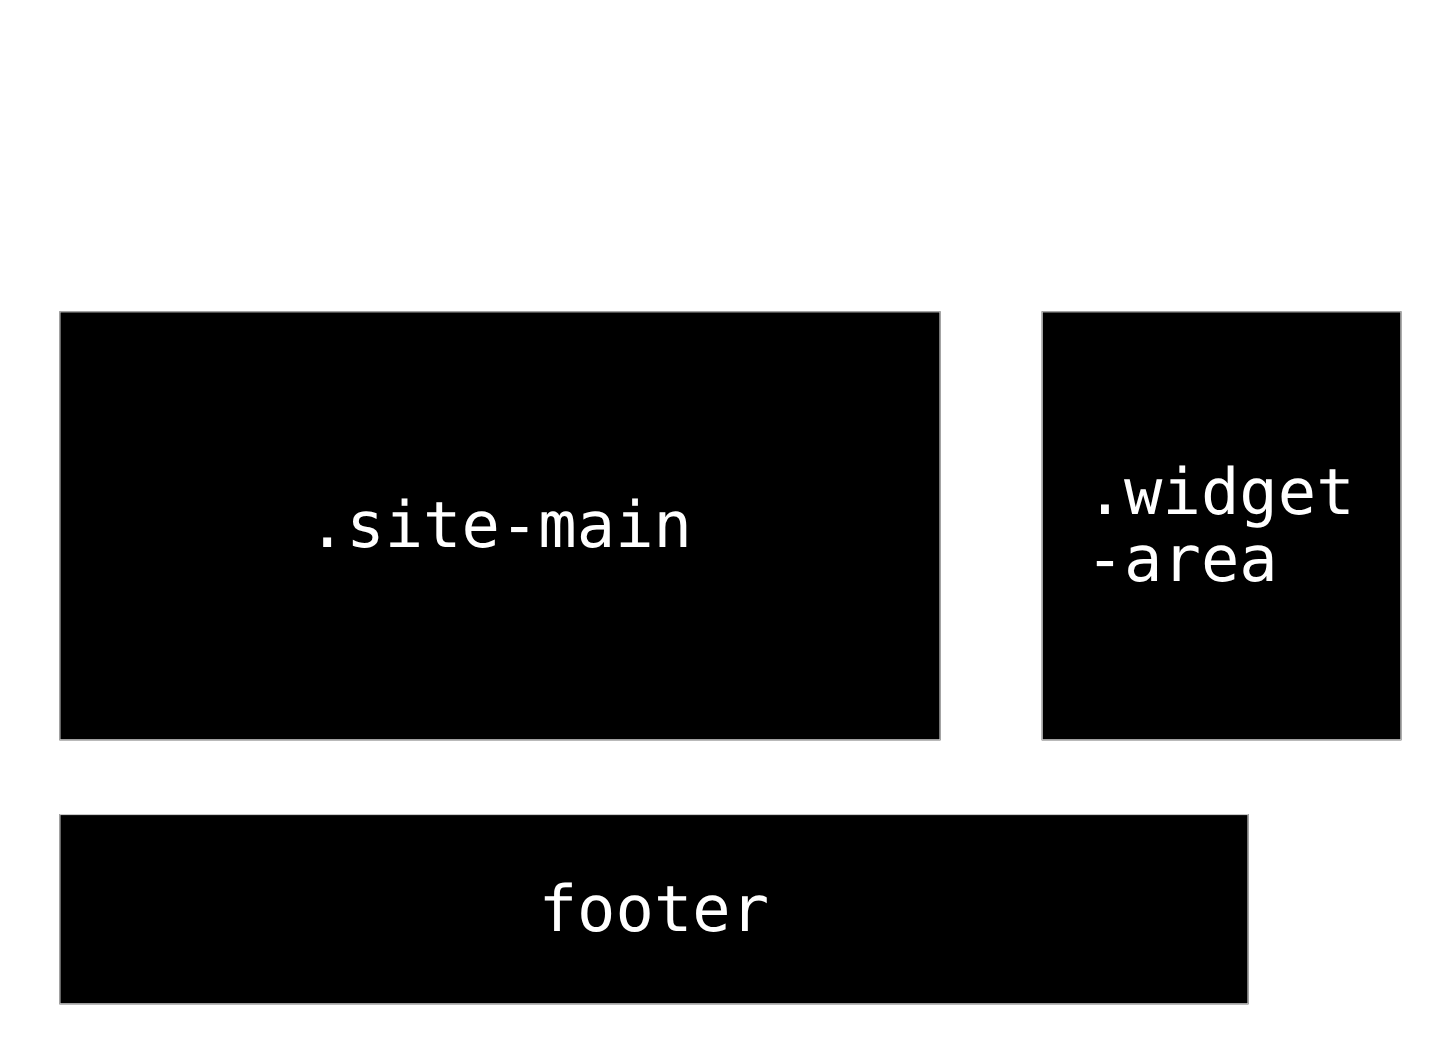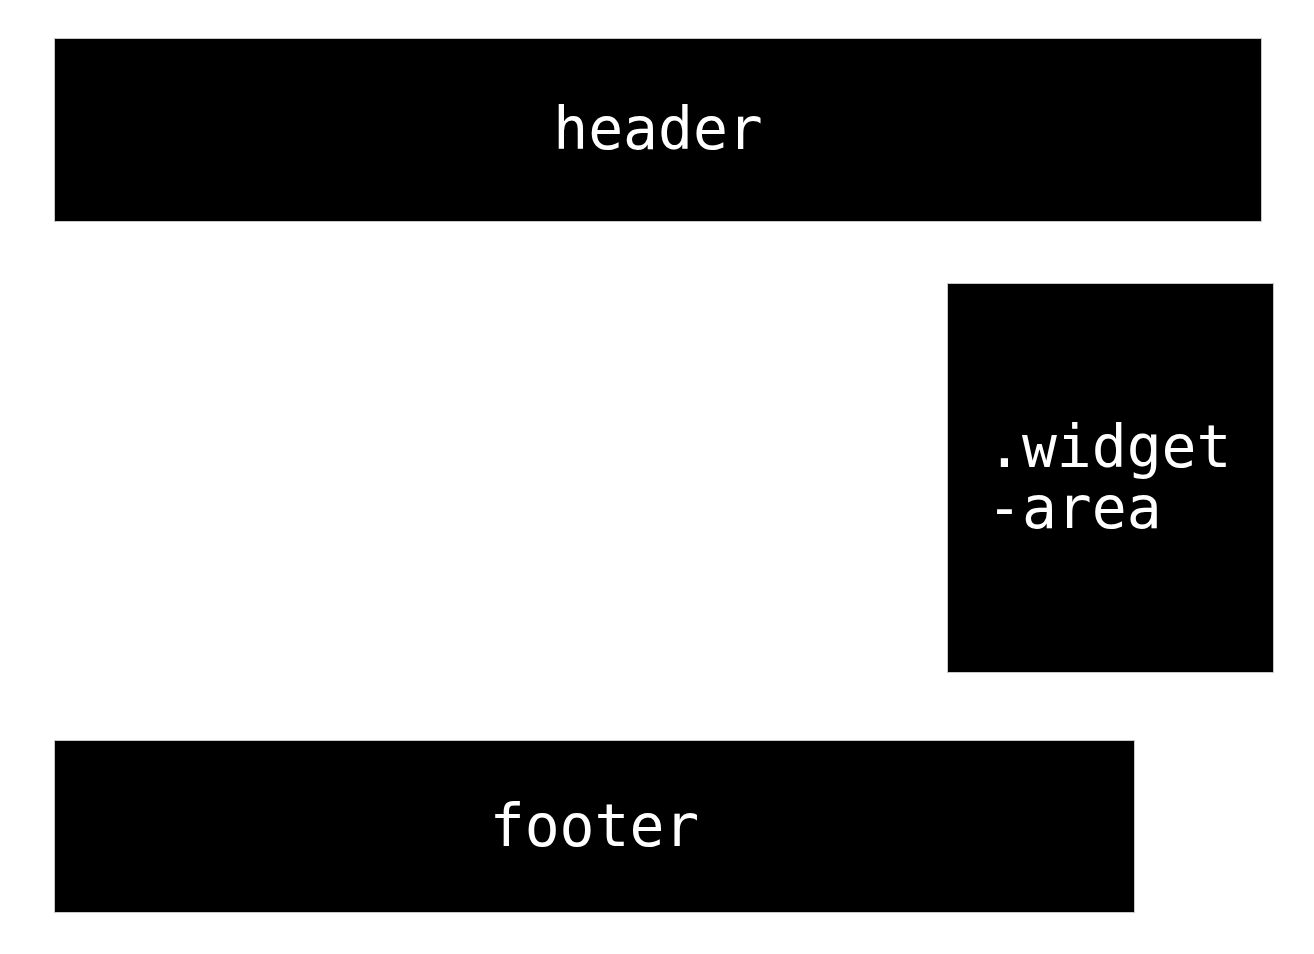--- a/index.html
+++ b/index.html
@@ -92,24 +92,24 @@
     top: 740px;
     width: 1081px;
     height: 173px;
   }
 </style>
 </head>
 <body>
 
 <div id="layout-canvas">
 
-  <div class="block center" id="block-header">
-    <span class="block-label">header</span>
+
+  <div class="block center" id="block-site-main">
+    <span class="block-label">.site-main</span>
   </div>
-
 
   <div class="block left" id="block-widget-area">
     <span class="block-label">.widget-area</span>
   </div>
 
   <div class="block center" id="block-footer">
     <span class="block-label">footer</span>
   </div>
 
 </div>

